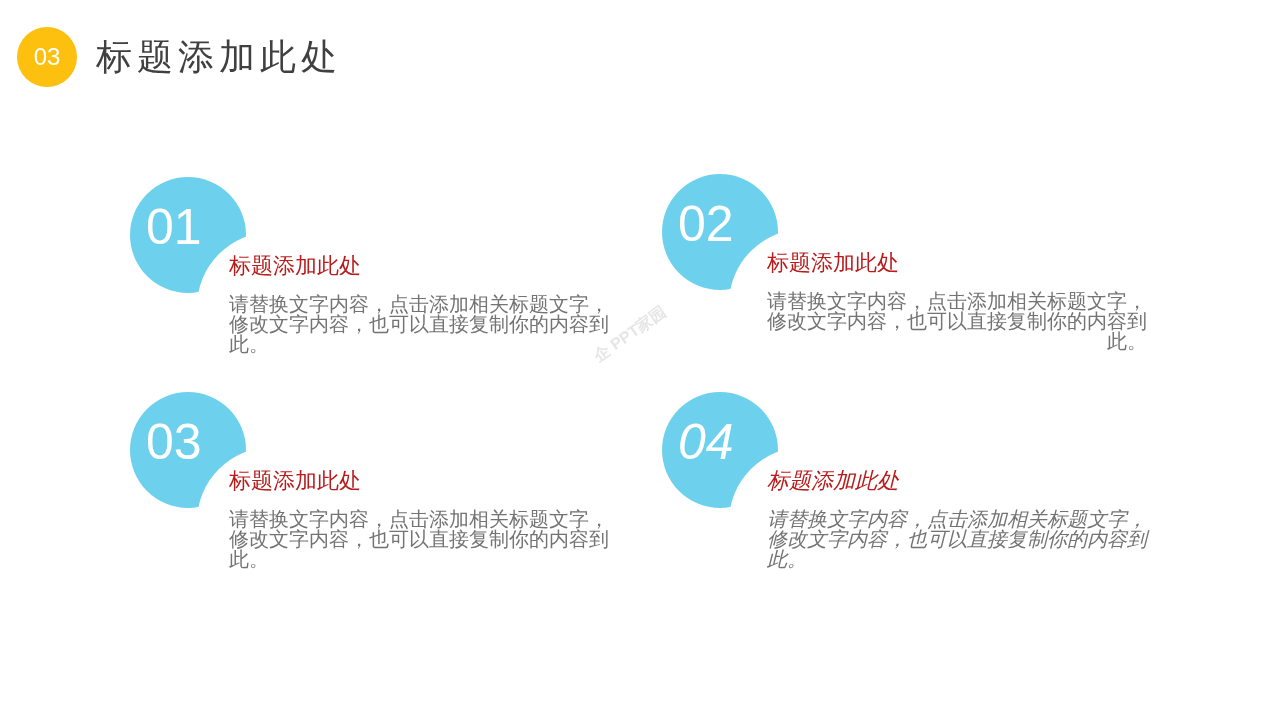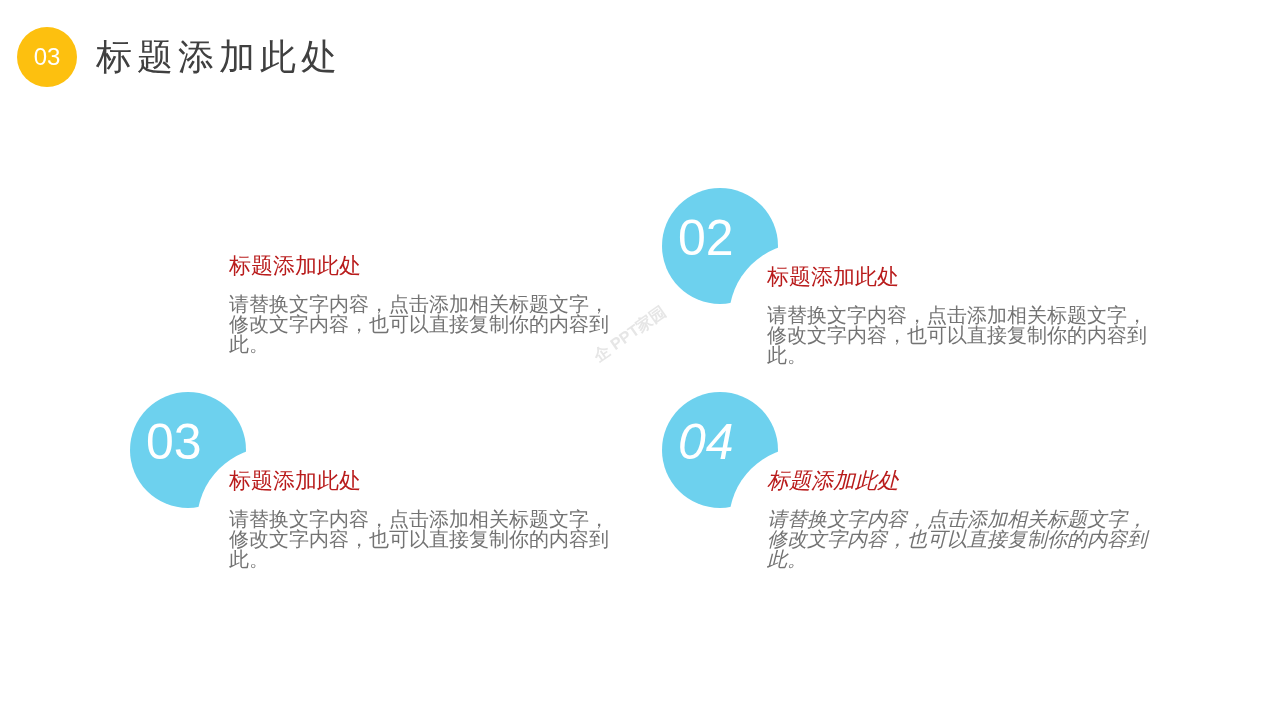--- a/index.html
+++ b/index.html
@@ -44,25 +44,30 @@
     font-family:"Liberation Sans", sans-serif; font-weight:bold;
   }
 </style>
 </head>
 <body>
 
 <div class="badge">03</div>
 <div class="page-title">标题添加此处</div>
 
 <div class="card" style="left:130px; top:177px;">
+  <div class="circle-wrap">
+    <div class="circle"></div>
+    <div class="cutout"></div>
+    <div class="num">01</div>
+  </div>
   <div class="card-title">标题添加此处</div>
   <div class="card-body">请替换文字内容，点击添加相关标题文字，修改文字内容，也可以直接复制你的内容到此。</div>
 </div>
 
-<div class="card" style="left:662px; top:188px;">
+<div class="card" style="left:662px; top:174px;text-align:right;">
   <div class="circle-wrap">
     <div class="circle"></div>
     <div class="cutout"></div>
     <div class="num">02</div>
   </div>
   <div class="card-title" style="left:105px;">标题添加此处</div>
   <div class="card-body" style="left:105px;">请替换文字内容，点击添加相关标题文字，修改文字内容，也可以直接复制你的内容到此。</div>
 </div>
 
 <div class="card" style="left:130px; top:392px;">

